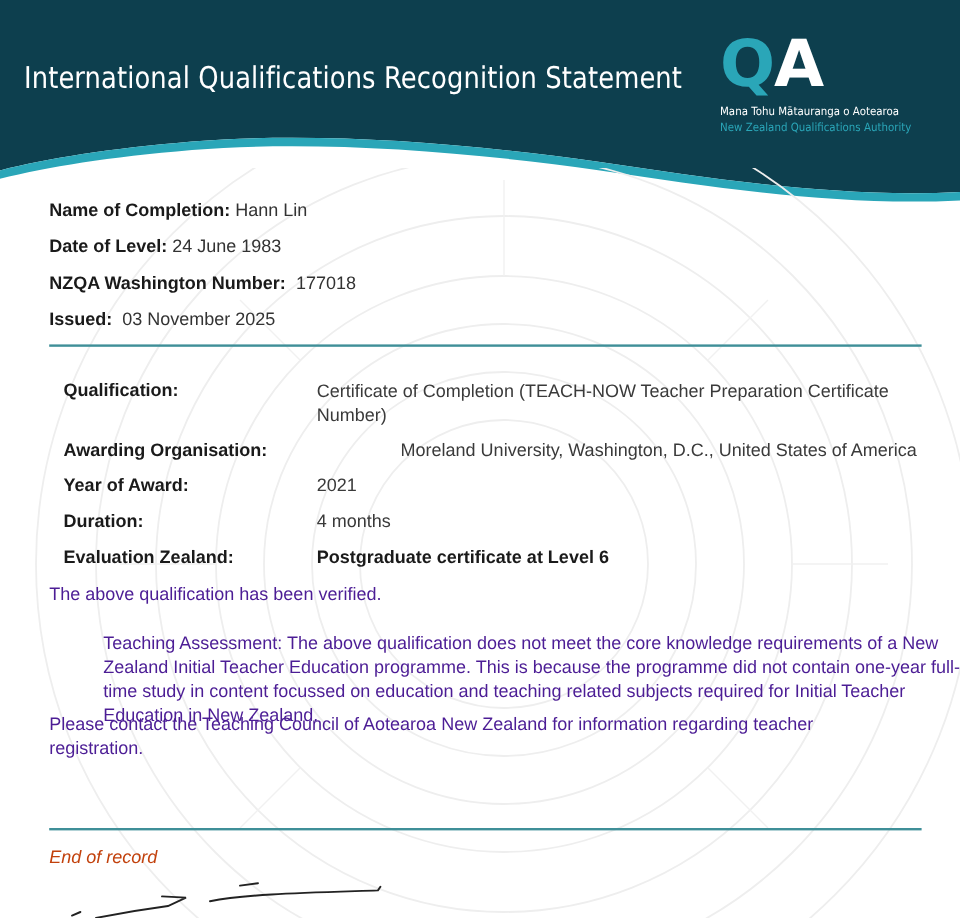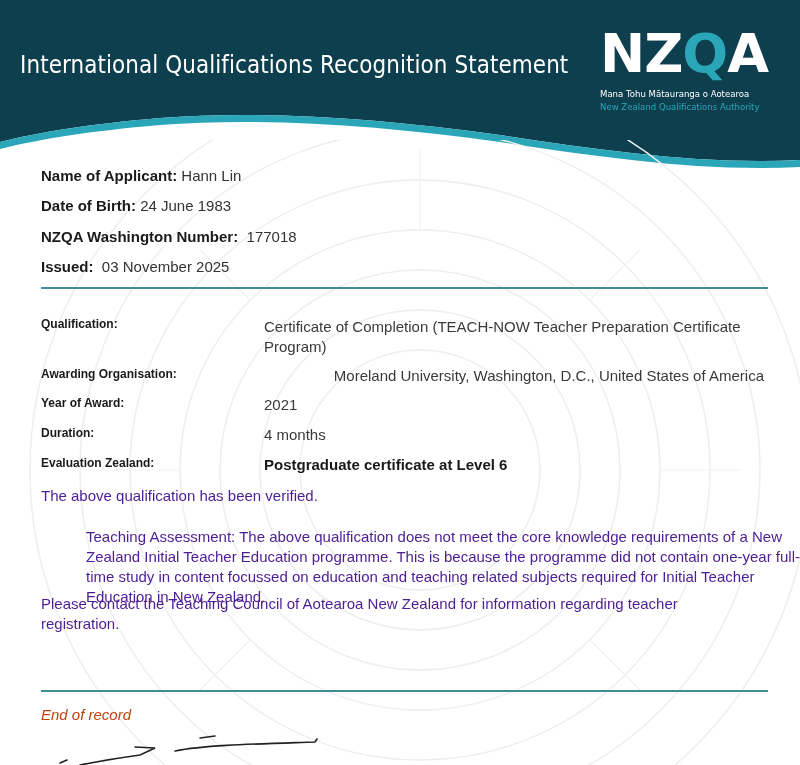--- a/index.html
+++ b/index.html
@@ -11,40 +11,39 @@
   .logo-mark { display:flex; align-items:flex-end; font-family:"DejaVu Sans", sans-serif; font-weight:bold; font-size:54px; color:#fff; line-height:52px; letter-spacing:-1px; }
   .logo-mark .q { color:#2aa6b8; position:relative; }
   .logo-sub1 { font-size:9.5px; color:#ffffff; margin-top:8px; white-space:nowrap; font-family:"DejaVu Sans", sans-serif; transform:scaleX(0.9); transform-origin:left; }
   .logo-sub2 { font-size:9.5px; color:#2aa6b8; margin-top:2px; white-space:nowrap; font-family:"DejaVu Sans", sans-serif; transform:scaleX(0.9); transform-origin:left; }
 
   .bgpattern { position:absolute; left:0; top:140px; width:800px; height:625px; pointer-events:none; }
   .applicant-row { position:absolute; left:41px; font-size:15px; color:#333; white-space:nowrap; }
   .applicant-row b { color:#1a1a1a; }
   .rule { position:absolute; left:41px; width:727px; height:2px; background:#3f8f98; }
 
-  .qual-label { position:absolute; left:41px; font-size:12px; font-weight:bold; color:#1a1a1a; white-space:nowrap; }
+  .qual-label { position:absolute; left:53px; font-size:15px; font-weight:bold; color:#1a1a1a; white-space:nowrap; }
   .qual-value { position:absolute; left:264px; width:480px; font-size:15px; color:#3a3a3a; line-height:20px; }
   .qual-value.bold { font-weight:bold; color:#1a1a1a; }
 
   .para { position:absolute; left:41px; width:730px; font-size:15px; color:#4c1d95; line-height:20px; }
   .end { position:absolute; left:41px; top:706px; font-size:15px; font-style:italic; color:#c2410c; }
   .sig { position:absolute; left:55px; top:735px; }
 </style>
 </head>
 <body>
 
 <div class="header">
   <svg class="wave" width="800" height="180" viewBox="0 0 800 180">
     <path d="M0 0 H800 V160 C700 165 600 150 500 135 C380 118 260 110 160 118 C90 124 40 132 0 142 Z" fill="#0d3f4e"></path>
     <path d="M0 142 C40 132 90 124 160 118 C260 110 380 118 500 135 C600 150 700 165 800 160 L800 167 C700 172 600 157 500 142 C380 125 260 117 160 125 C90 131 40 139 0 149 Z" fill="#2aa6b8"></path>
   </svg>
   <div class="title">International Qualifications Recognition Statement</div>
   <div class="logo">
     <div class="logo-mark">
-      <span>NZ</span>
         <span class="q">Q</span>
         <span>A</span>
     </div>
     <div class="logo-sub1">Mana Tohu Mātauranga o Aotearoa</div>
     <div class="logo-sub2">New Zealand Qualifications Authority</div>
   </div>
 </div>
 
 <svg class="bgpattern" viewBox="0 0 800 625">
   <g fill="none" stroke="#eeeeee" stroke-width="1.5">
@@ -61,40 +60,40 @@
     <line x1="640" y1="110" x2="590" y2="160"></line>
     <line x1="740" y1="330" x2="660" y2="330"></line>
     <line x1="640" y1="550" x2="590" y2="500"></line>
     <line x1="200" y1="110" x2="250" y2="160"></line>
     <line x1="100" y1="330" x2="180" y2="330"></line>
     <line x1="200" y1="550" x2="250" y2="500"></line>
   </g>
 </svg>
 
 <div class="applicant-row" style="top:167px;">
-  <b>Name of Applicant:</b>
+  <b>Name of Completion:</b>
   <span>Hann Lin</span>
 </div>
 <div class="applicant-row" style="top:197px;">
-  <b>Date of Birth:</b>
+  <b>Date of Level:</b>
   <span>24 June 1983</span>
 </div>
 <div class="applicant-row" style="top:228px;">
   <b>NZQA Washington Number:</b>&nbsp;
   <span>177018</span>
 </div>
 <div class="applicant-row" style="top:258px;">
   <b>Issued:</b>&nbsp;
   <span>03 November 2025</span>
 </div>
 
 <div class="rule" style="top:287px;"></div>
 
 <div class="qual-label" style="top:317px;">Qualification:</div>
-<div class="qual-value" style="top:317px;">Certificate of Completion (TEACH-NOW Teacher Preparation Certificate Program)</div>
+<div class="qual-value" style="top:317px;">Certificate of Completion (TEACH-NOW Teacher Preparation Certificate Number)</div>
 
 <div class="qual-label" style="top:367px;">Awarding Organisation:</div>
 <div class="qual-value" style="top:366px; width:500px;text-align:right;">Moreland University, Washington, D.C., United States of America</div>
 
 <div class="qual-label" style="top:396px;">Year of Award:</div>
 <div class="qual-value" style="top:395px;">2021</div>
 
 <div class="qual-label" style="top:426px;">Duration:</div>
 <div class="qual-value" style="top:425px;">4 months</div>
 

